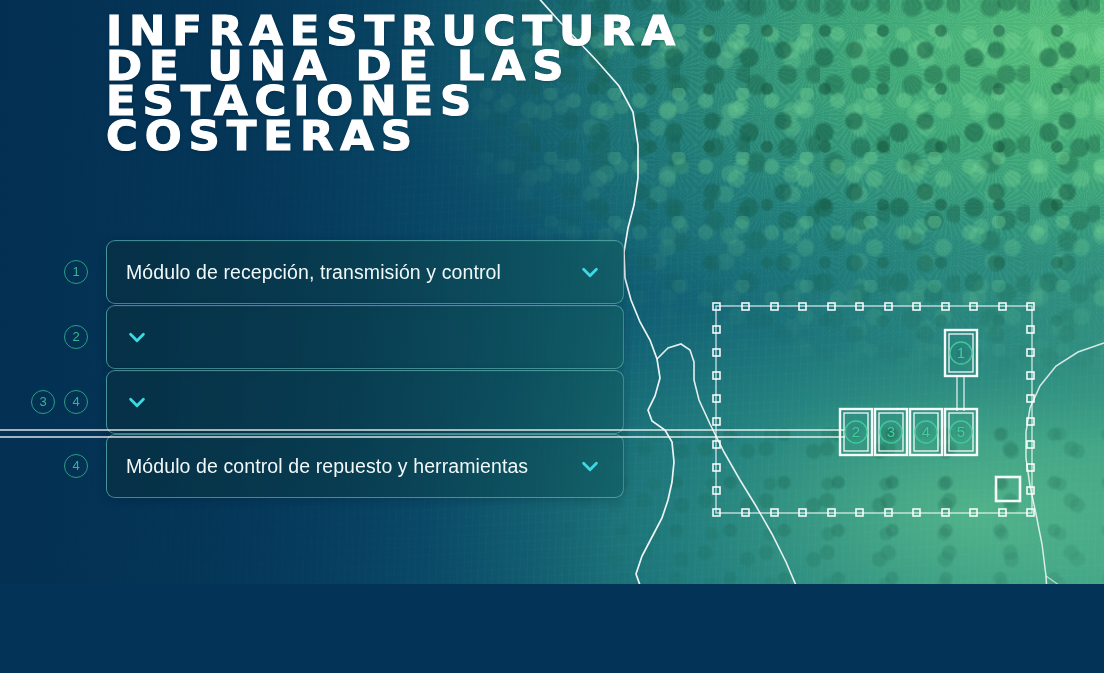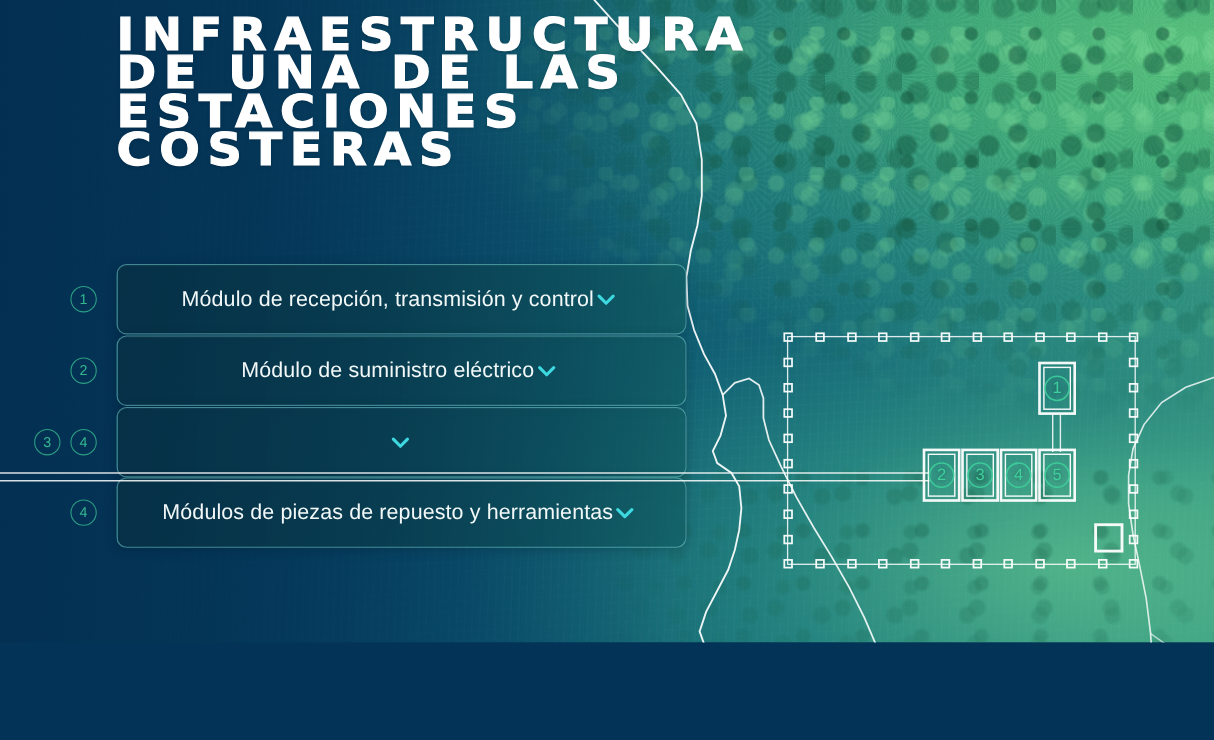--- a/index.html
+++ b/index.html
@@ -106,21 +106,21 @@
     font-size:13px; line-height:21px; text-align:center;
     font-family:"Liberation Sans", sans-serif;
   }
 
   .acc-item{
     position:absolute; left:106px; width:518px; height:64px;
     border-radius:9px;
     border:1px solid rgba(116,208,206,.55);
     background:linear-gradient(95deg, rgba(6,48,70,.92) 0%, rgba(9,60,78,.88) 45%, rgba(13,78,90,.80) 78%, rgba(18,94,100,.72) 100%);
     box-shadow:inset 0 1px 0 rgba(255,255,255,.045), 0 2px 10px rgba(0,18,34,.22);
-    display:flex; align-items:center; justify-content:center;
+    display:flex; align-items:center; justify-content:space-between;
     padding:0 22px 0 19px;
     cursor:pointer;
   }
   .acc-label{
     color:#f2f8f8; font-size:19.5px; letter-spacing:.1px;
     font-family:"Liberation Sans", sans-serif;
     white-space:nowrap;
   }
   .chev{ width:22px; height:22px; flex:0 0 auto; }
   .chev svg{ display:block; }
@@ -176,21 +176,20 @@
           <svg viewBox="0 0 24 24" fill="none">
               <path d="M5 9 L12 16 L19 9" stroke="#3ed8e0" stroke-width="3.1" stroke-linecap="round" stroke-linejoin="round"></path>
             </svg>
         </span>
       </div>
     </div>
 
     <div class="acc-row" style="top:305px;">
       <div class="badge" style="left:64px; top:20px;">2</div>
       <div class="acc-item">
-        <span class="acc-label">Módulo de suministro eléctrico</span>
         <span class="chev">
           <svg viewBox="0 0 24 24" fill="none">
               <path d="M5 9 L12 16 L19 9" stroke="#3ed8e0" stroke-width="3.1" stroke-linecap="round" stroke-linejoin="round"></path>
             </svg>
         </span>
       </div>
     </div>
 
     <div class="acc-row" style="top:370px;">
       <div class="badge" style="left:31px; top:20px;">3</div>
@@ -200,21 +199,21 @@
           <svg viewBox="0 0 24 24" fill="none">
               <path d="M5 9 L12 16 L19 9" stroke="#3ed8e0" stroke-width="3.1" stroke-linecap="round" stroke-linejoin="round"></path>
             </svg>
         </span>
       </div>
     </div>
 
     <div class="acc-row" style="top:434px;">
       <div class="badge" style="left:64px; top:20px;">4</div>
       <div class="acc-item">
-        <span class="acc-label">Módulos de piezas de repuesto y herramientas</span>
+        <span class="acc-label">Módulo de control de repuesto y herramientas</span>
         <span class="chev">
           <svg viewBox="0 0 24 24" fill="none">
               <path d="M5 9 L12 16 L19 9" stroke="#3ed8e0" stroke-width="3.1" stroke-linecap="round" stroke-linejoin="round"></path>
             </svg>
         </span>
       </div>
     </div>
   </div>
 
   <svg class="overlay" viewBox="0 0 1104 673">

